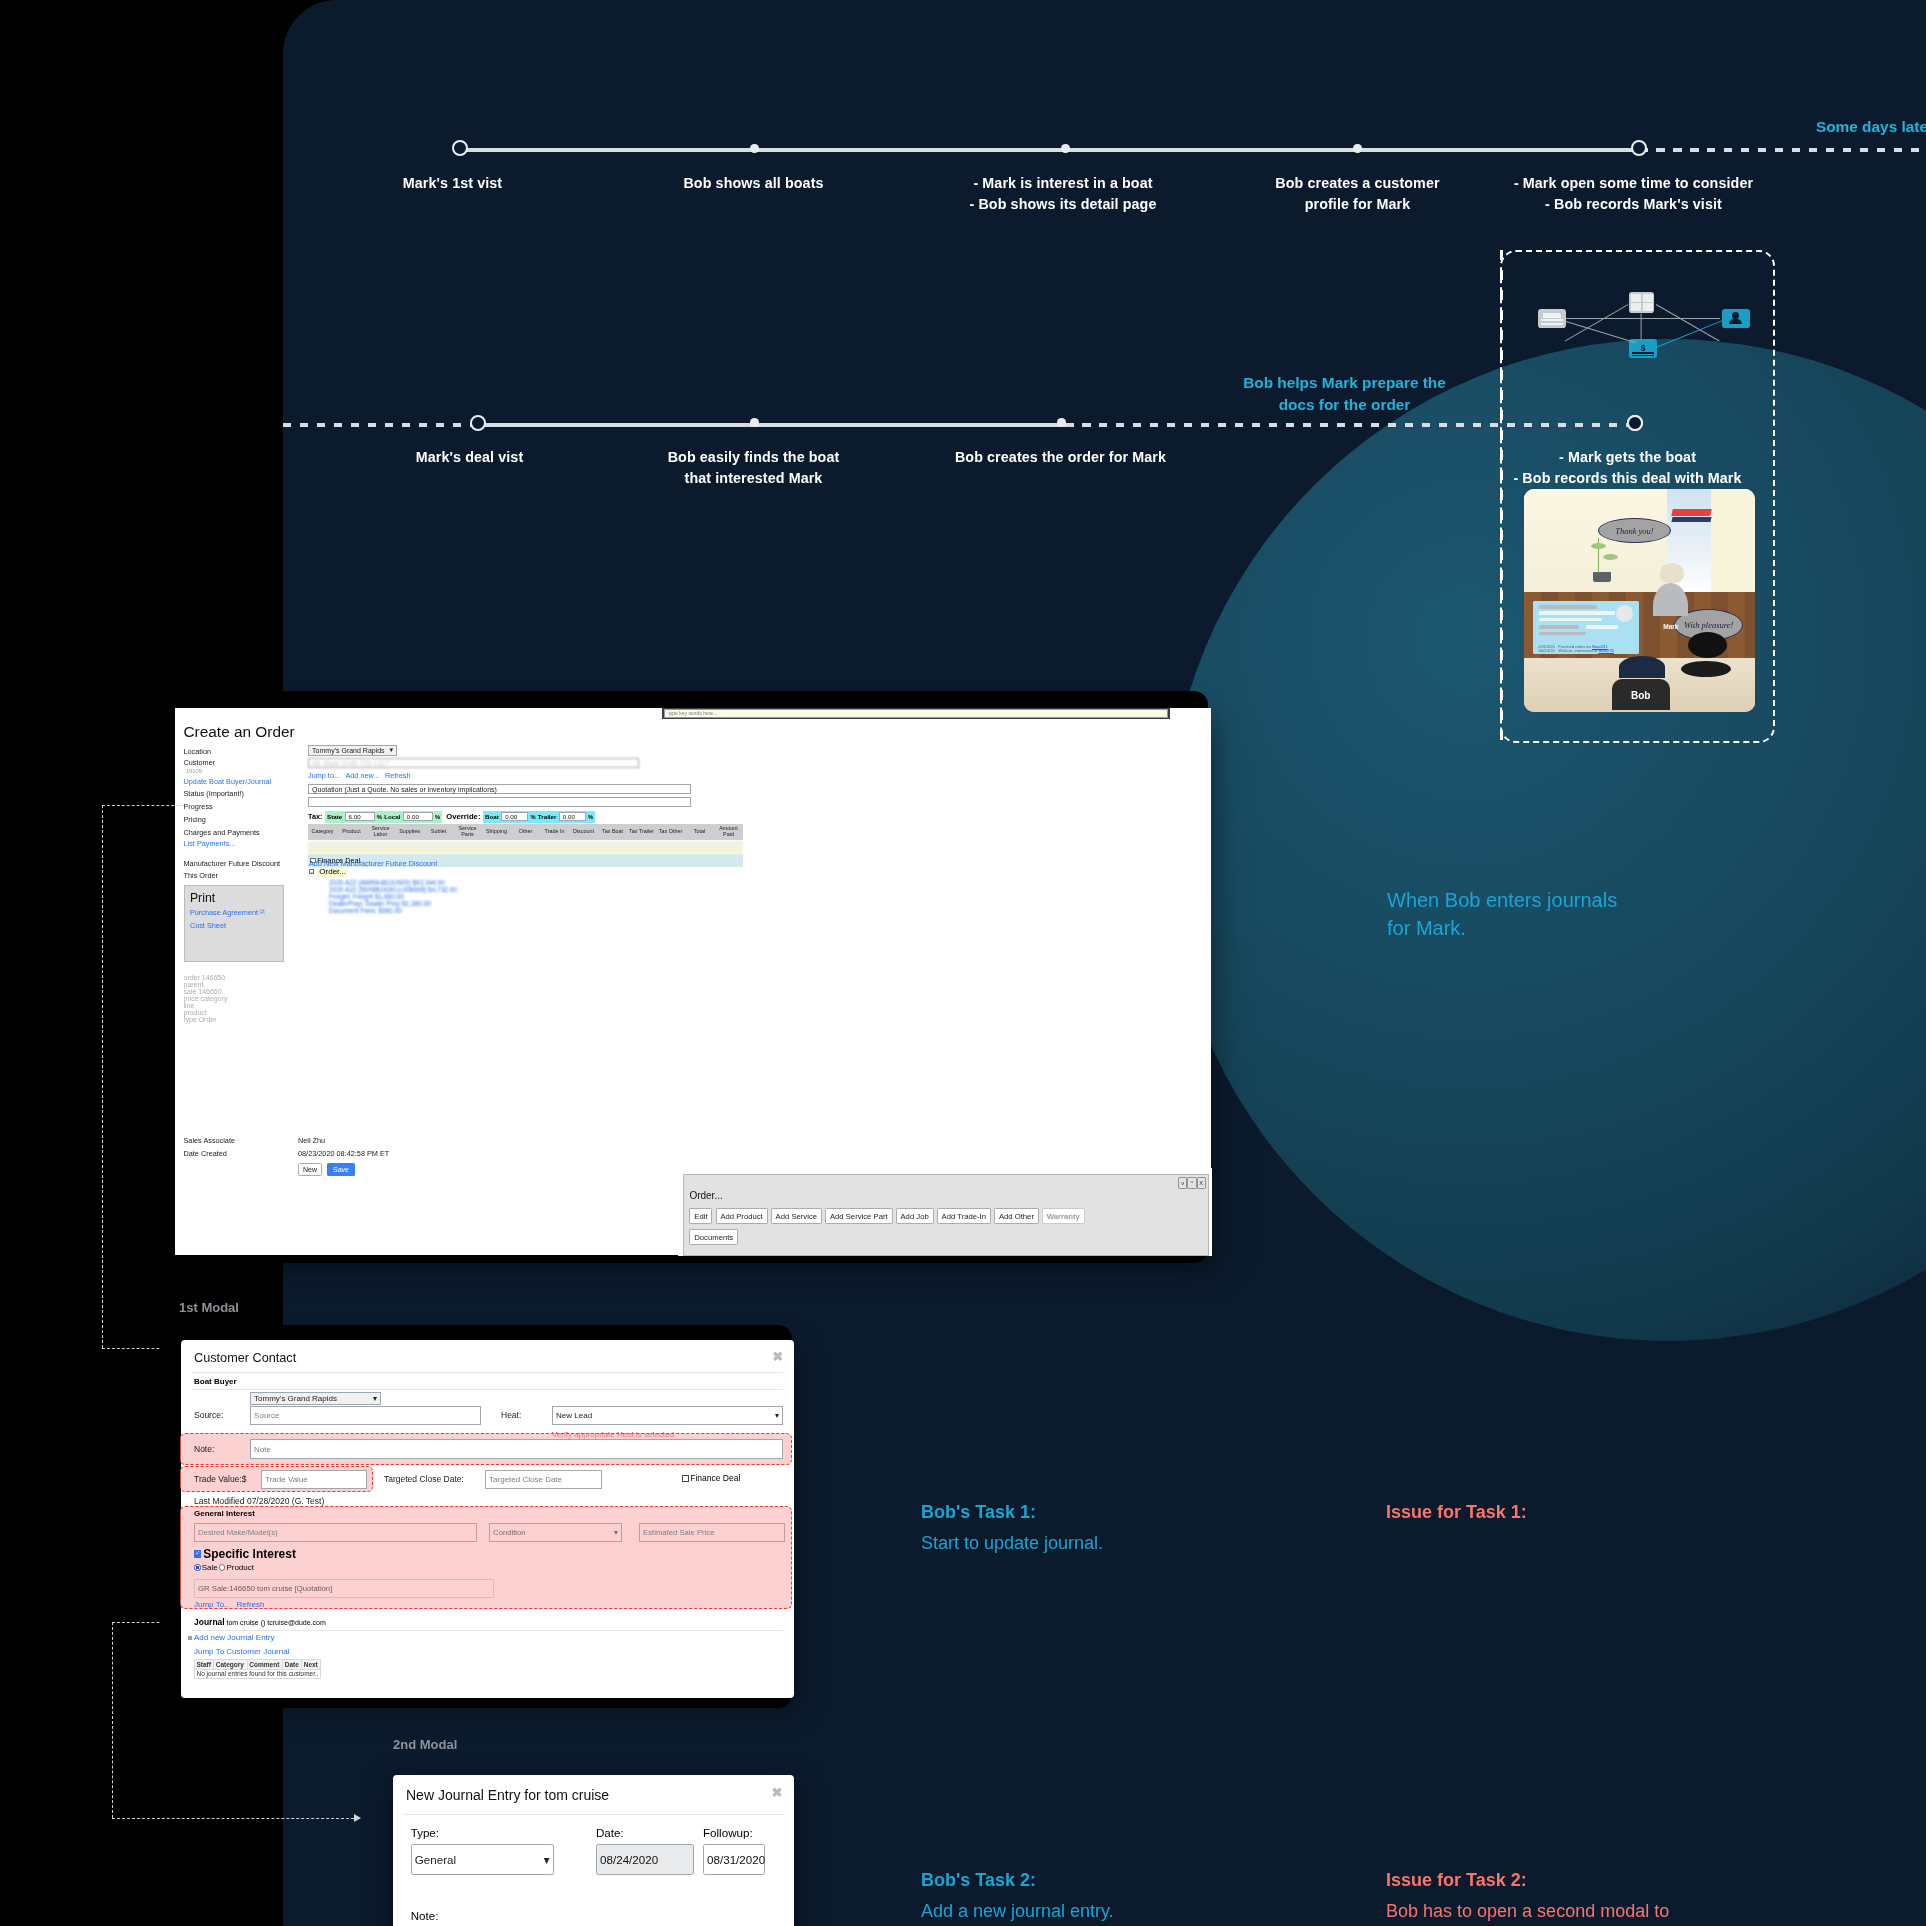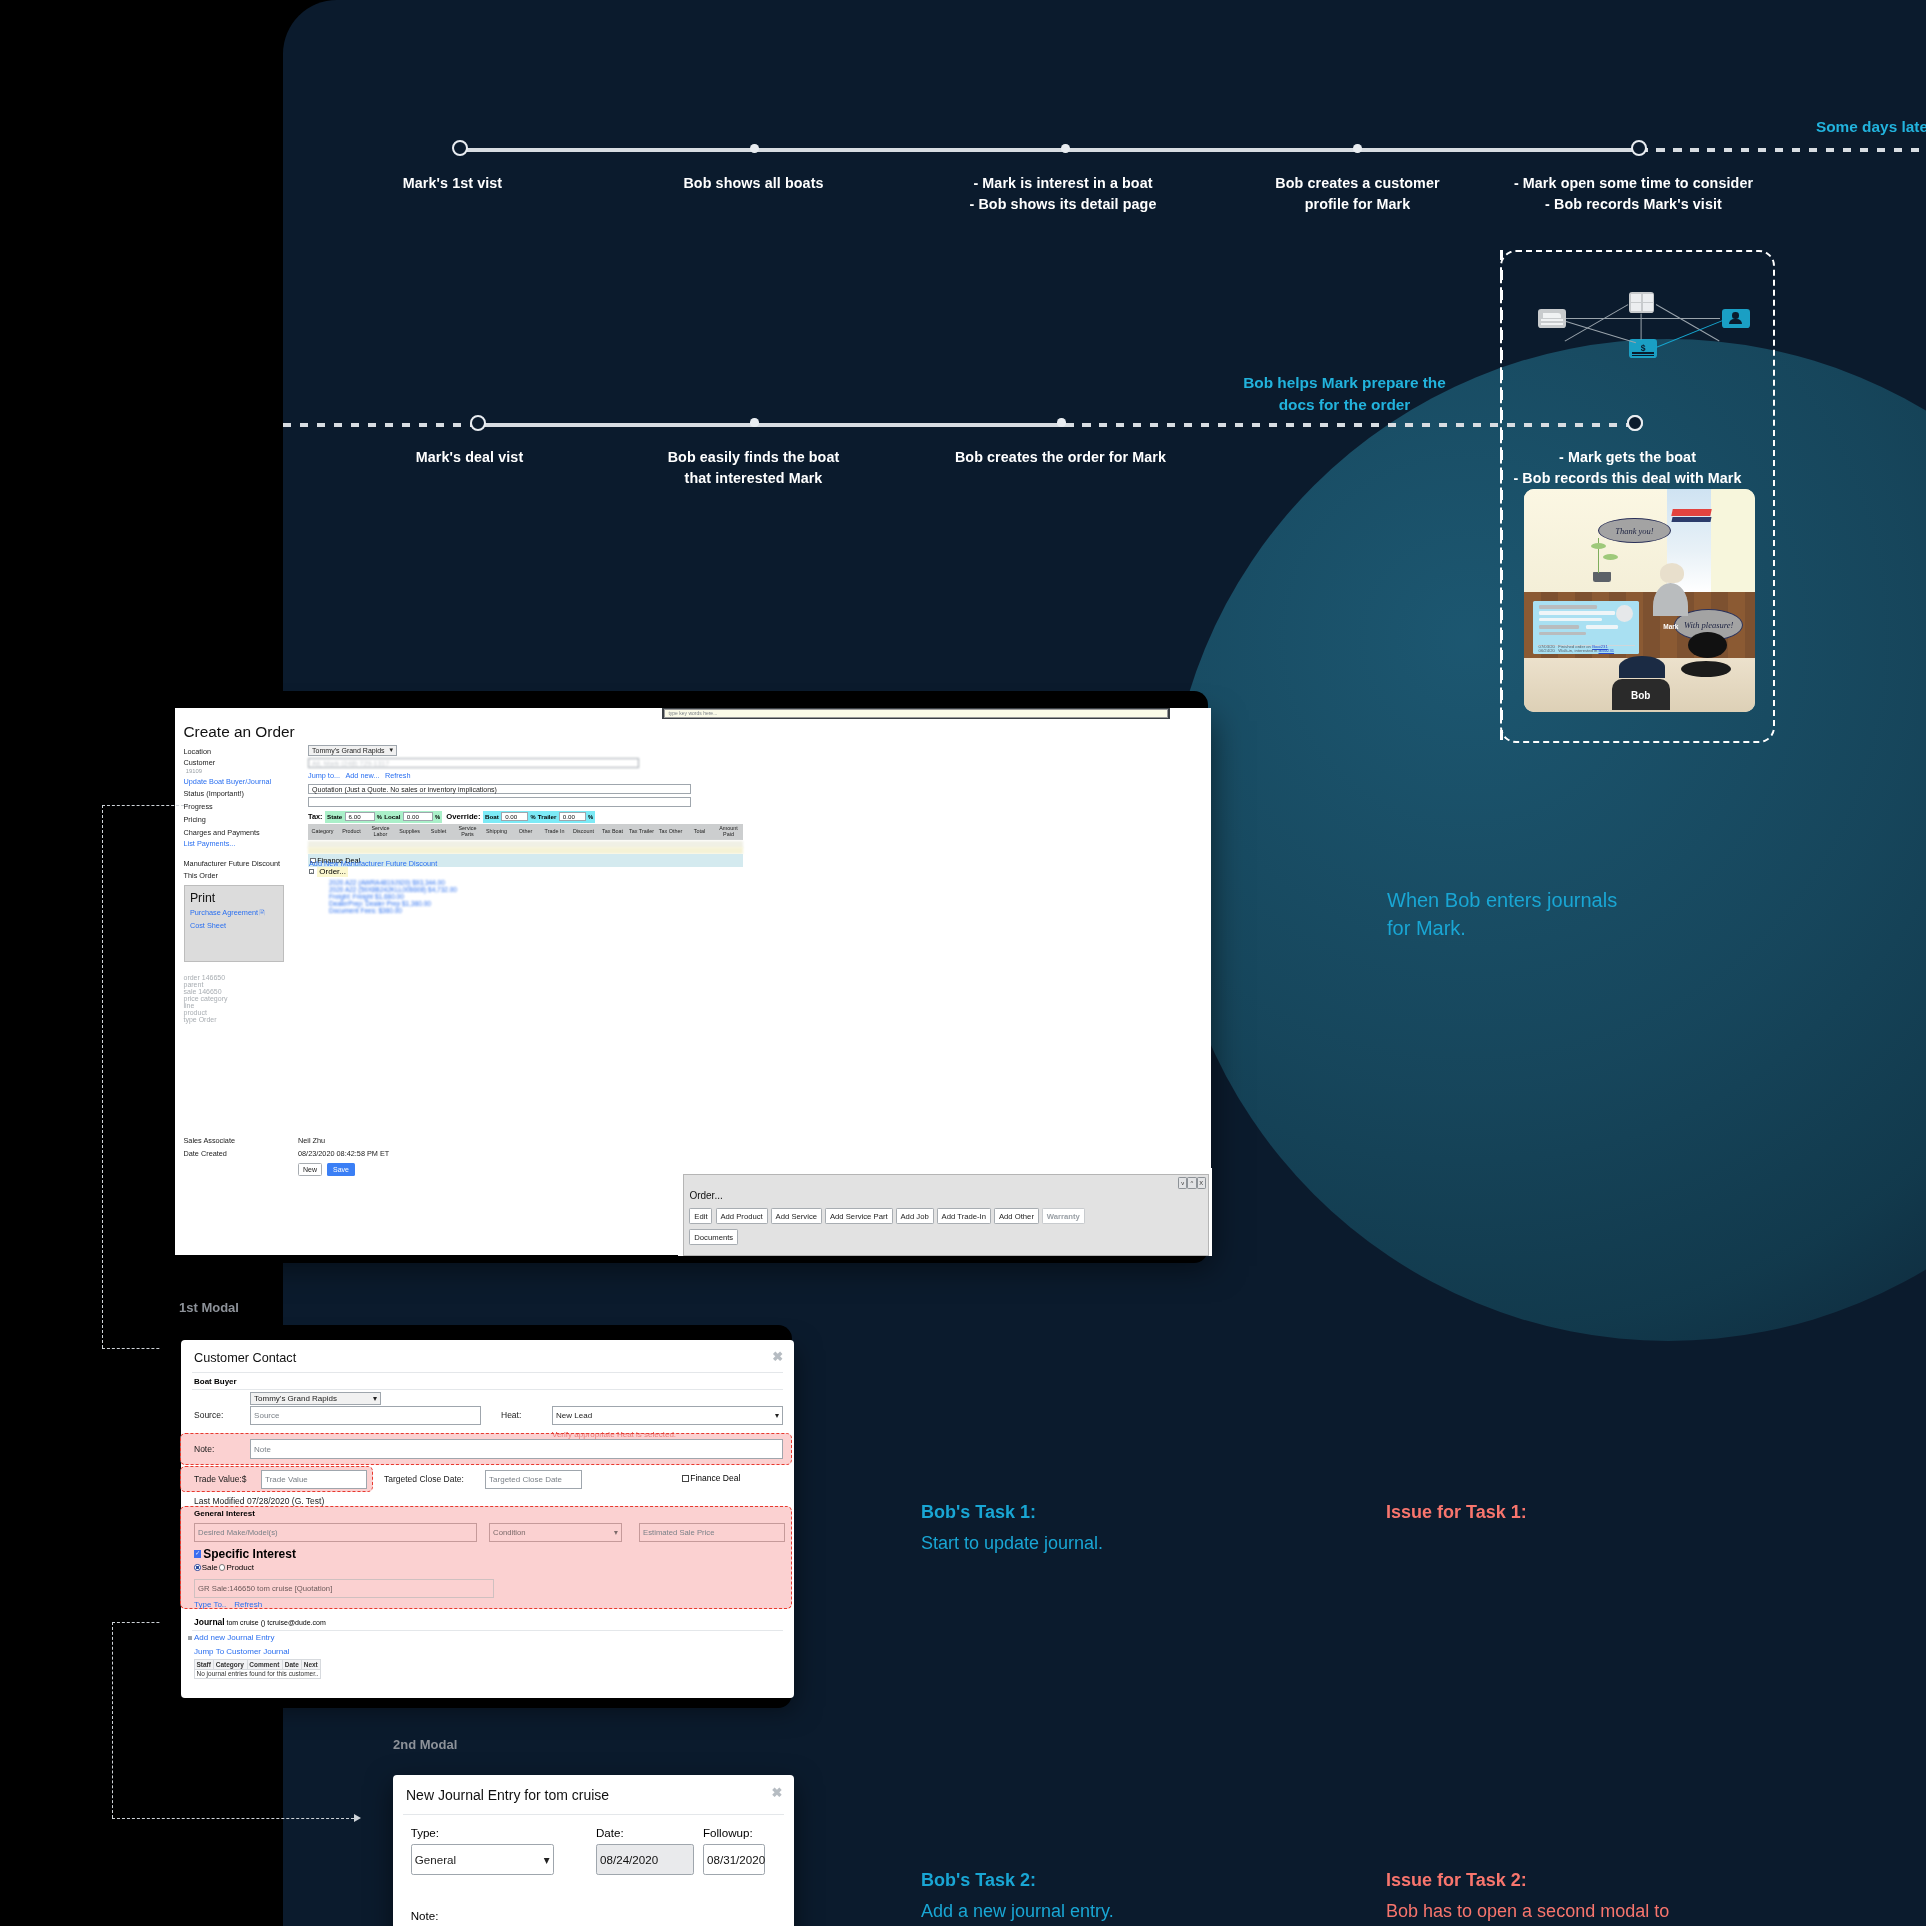--- a/index.html
+++ b/index.html
@@ -526,21 +526,21 @@
       <span>Note</span>
     </div>
 
   <div class="hl-red" style="left:-0.8px; top:126px; width:193px; height:26px;"></div>
   <div class="s lbl" style="position:absolute;left:13px;top:134px;font-size:8.5px;">Trade Value:$</div>
   <div class="inp" style="position:absolute;left:80px;top:130px;width:106px;height:18.5px;font-size:8px;">
       <span>Trade Value</span>
     </div>
 
   <div class="s lbl" style="position:absolute;left:203px;top:134px;font-size:8.5px;">Targeted Close Date:</div>
-  <div class="inp" style="position:absolute;left:304px;top:130px;width:97px;height:18.5px;font-size:8px;">
+  <div class="inp" style="position:absolute;left:304px;top:130px;width:117px;height:18.5px;font-size:8px;">
       <span>Targeted Close Date</span>
     </div>
 
   <div style="position:absolute;left:501px;top:133px;display:flex;align-items:center;">
     <span style="width:7px;height:7px;border:0.8px solid #444;background:#fff;display:inline-block;margin-right:1.2px;"></span>
     <span class="s" style="font-size:8.5px;">Finance Deal</span>
   </div>
 
   <div class="s lbl" style="position:absolute;left:13px;top:156px;font-size:8.5px;">Last Modified 07/28/2020 (G. Test)</div>
 
@@ -567,21 +567,21 @@
     <span class="s" style="font-size:8px;margin-right:1px;">Sale</span>
     <span style="width:6.5px;height:6.5px;border:0.8px solid #777;border-radius:50%;display:inline-block;background:#fff;margin-right:1.2px;"></span>
     <span class="s" style="font-size:8px;">Product</span>
   </div>
 
   <div class="inp" style="position:absolute;left:13px;top:239px;width:300px;height:18.5px;font-size:7.7px;color:#6b5a5a;background:transparent;border-color:#cfc0c0;">
       <span>GR Sale:146650 tom cruise  [Quotation]</span>
     </div>
 
   <div style="position:absolute;left:13px;top:260px;">
-    <span class="s lnk" style="font-size:8px;margin-right:6.2px;">Type To..</span>
+    <span class="s lnk" style="font-size:8px;margin-right:6.2px;">Jump To..</span>
     <span class="s lnk" style="font-size:8px;">Refresh</span>
   </div>
 
   <div style="position:absolute;left:13px;top:277px;">
     <span class="s" style="font-size:8.5px;font-weight:700;">Journal</span>
     <span class="s" style="font-size:7px;">tom cruise () tcruise@dude.com</span>
   </div>
   <div class="hr" style="left:10.8px;top:290px;width:591px;"></div>
 
   <div style="position:absolute;left:7px;top:296px;width:3.9px;height:3.9px;background:#9aa0a6;"></div>

